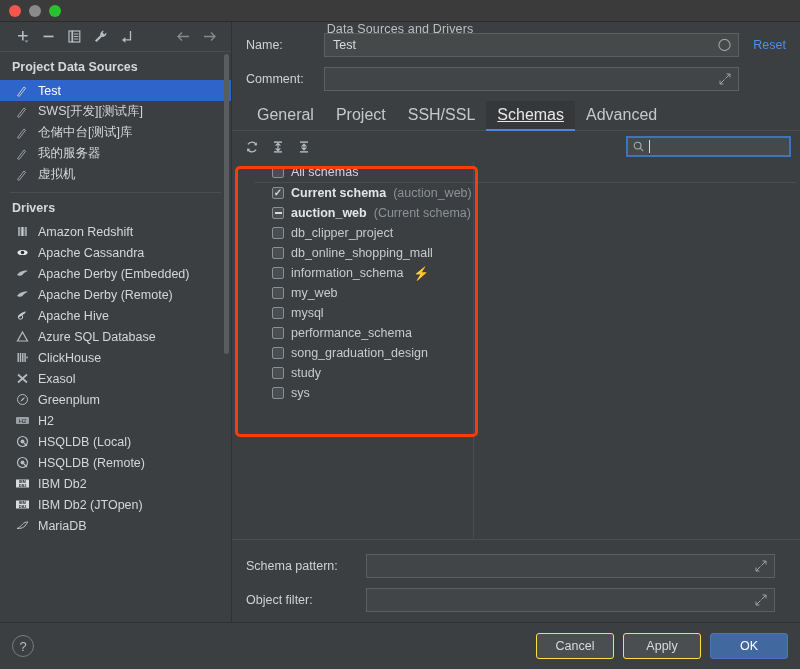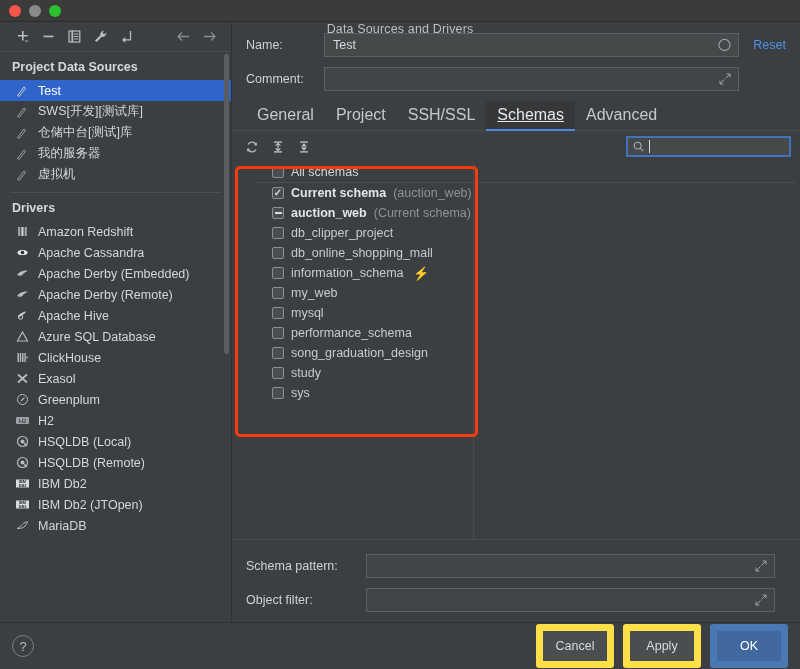--- a/index.html
+++ b/index.html
@@ -223,22 +223,22 @@
     padding: 0 12px;
   }
   .help-btn {
     width: 22px; height: 22px; border-radius: 50%;
     border: 1px solid #787c7e; color: #b9bdc0;
     display: flex; align-items: center; justify-content: center;
     font-size: 13px; cursor: pointer;
   }
   .fspacer { flex: 1 1 auto; }
   .btn {
-    height: 44px; min-width: 78px;
-    border: 7px solid #fde047; border-radius: 3px;
+    height: 26px; min-width: 78px;
+    border: 1px solid #fde047; border-radius: 3px;
     background: #4a4e50; color: #d8dbdd;
     font-size: 12.5px; margin-left: 9px;
     display: flex; align-items: center; justify-content: center;
     cursor: pointer;
   }
   .btn.primary { background: #41689f; border-color: #4a78b5; color: #ffffff; }
   svg { display: block; }
 </style>
 </head>
 <body>

